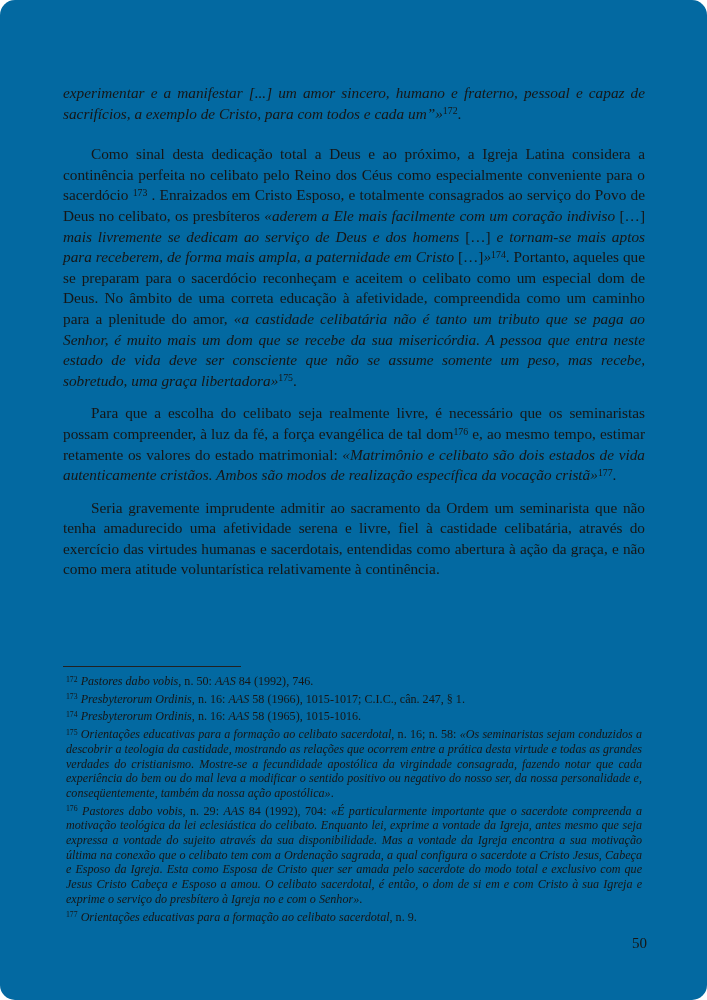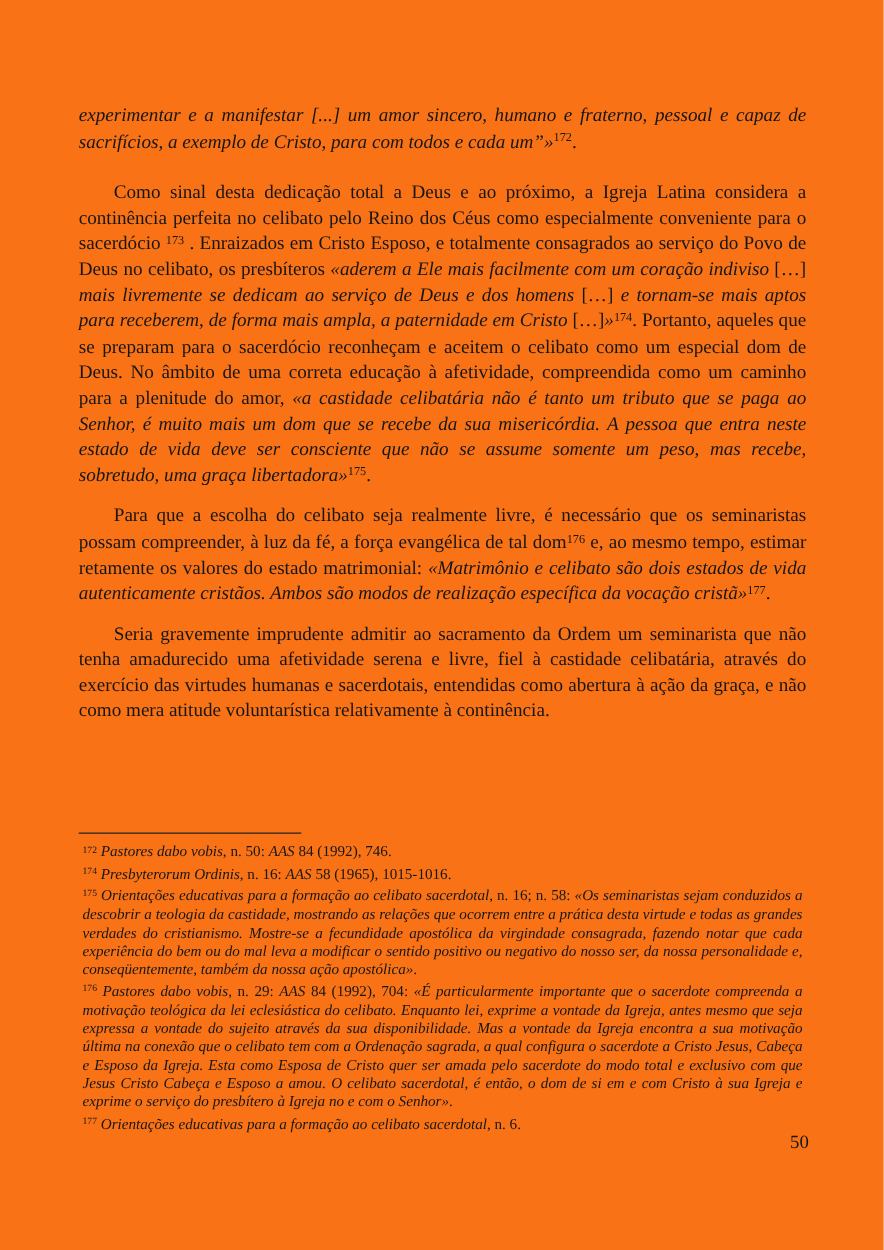--- a/index.html
+++ b/index.html
@@ -4,24 +4,25 @@
 <style>
   html, body {
     margin: 0;
     padding: 0;
     background: #ffffff;
   }
   .page {
     position: relative;
     width: 707px;
     height: 1000px;
-    background: #f97316;
+    background: #0369a1;
     color: #161616;
     font-family: "Liberation Serif", serif;
     overflow: hidden;
+    border-radius: 15px;
   }
   .body-text {
     position: absolute;
     left: 63px;
     top: 83px;
     width: 582px;
     font-size: 15.3px;
     line-height: 20.6px;
     text-align: justify;
   }
@@ -54,42 +55,43 @@
     width: 178px;
     height: 0;
     border-top: 1.5px solid #222;
     margin-bottom: 7px;
   }
   .footnotes p {
     margin: 3px;
   }
   .page-number {
     position: absolute;
-    top: 904px;
+    top: 933px;
     right: 60px;
     font-size: 15px;
     line-height: 20px;
   }
 </style>
 </head>
 <body>
 
 <div class="page">
 
   <div class="body-text">
     <p class="first"><em>experimentar e a manifestar [...] um amor sincero, humano e fraterno, pessoal e capaz de sacrifícios, a exemplo de Cristo, para com todos e cada um”»</em><sup>172</sup><span>.</span></p>
     <p><span>Como sinal desta dedicação total a Deus e ao próximo, a Igreja Latina considera a continência perfeita no celibato pelo Reino dos Céus como especialmente conveniente para o sacerdócio </span><sup>173</sup><span> . Enraizados em Cristo Esposo, e totalmente consagrados ao serviço do Povo de Deus no celibato, os presbíteros </span><em>«aderem a Ele mais facilmente com um coração indiviso </em><span>[…] </span><em>mais livremente se dedicam ao serviço de Deus e dos homens </em><span>[…] </span><em>e tornam-se mais aptos para receberem, de forma mais ampla, a paternidade em Cristo </em><span>[…]</span><em>»</em><sup>174</sup><span>. Portanto, aqueles que se preparam para o sacerdócio reconheçam e aceitem o celibato como um especial dom de Deus. No âmbito de uma correta educação à afetividade, compreendida como um caminho para a plenitude do amor, </span><em>«a castidade celibatária não é tanto um tributo que se paga ao Senhor, é muito mais um dom que se recebe da sua misericórdia. A pessoa que entra neste estado de vida deve ser consciente que não se assume somente um peso, mas recebe, sobretudo, uma graça libertadora»</em><sup>175</sup><span>.</span></p>
     <p><span>Para que a escolha do celibato seja realmente livre, é necessário que os seminaristas possam compreender, à luz da fé, a força evangélica de tal dom</span><sup>176</sup><span> e, ao mesmo tempo, estimar retamente os valores do estado matrimonial: </span><em>«Matrimônio e celibato são dois estados de vida autenticamente cristãos. Ambos são modos de realização específica da vocação cristã»</em><sup>177</sup><span>.</span></p>
     <p><span>Seria gravemente imprudente admitir ao sacramento da Ordem um seminarista que não tenha amadurecido uma afetividade serena e livre, fiel à castidade celibatária, através do exercício das virtudes humanas e sacerdotais, entendidas como abertura à ação da graça, e não como mera atitude voluntarística relativamente à continência.</span></p>
   </div>
 
   <div class="footnotes">
     <div class="fn-rule"></div>
     <p><sup>172</sup><span> </span><em>Pastores dabo vobis</em><span>, n. 50: </span><em>AAS</em><span> 84 (1992), 746.</span></p>
+    <p><sup>173</sup><span> </span><em>Presbyterorum Ordinis</em><span>, n. 16: </span><em>AAS</em><span> 58 (1966), 1015-1017; C.I.C., cân. 247, § 1.</span></p>
     <p><sup>174</sup><span> </span><em>Presbyterorum Ordinis</em><span>, n. 16: </span><em>AAS</em><span> 58 (1965), 1015-1016.</span></p>
     <p><sup>175</sup><span> </span><em>Orientações educativas para a formação ao celibato sacerdotal</em><span>, n. 16; n. 58: </span><em>«Os seminaristas sejam conduzidos a descobrir a teologia da castidade, mostrando as relações que ocorrem entre a prática desta virtude e todas as grandes verdades do cristianismo. Mostre-se a fecundidade apostólica da virgindade consagrada, fazendo notar que cada experiência do bem ou do mal leva a modificar o sentido positivo ou negativo do nosso ser, da nossa personalidade e, conseqüentemente, também da nossa ação apostólica»</em><span>.</span></p>
     <p><sup>176</sup><span> </span><em>Pastores dabo vobis</em><span>, n. 29: </span><em>AAS</em><span> 84 (1992), 704: </span><em>«É particularmente importante que o sacerdote compreenda a motivação teológica da lei eclesiástica do celibato. Enquanto lei, exprime a vontade da Igreja, antes mesmo que seja expressa a vontade do sujeito através da sua disponibilidade. Mas a vontade da Igreja encontra a sua motivação última na conexão que o celibato tem com a Ordenação sagrada, a qual configura o sacerdote a Cristo Jesus, Cabeça e Esposo da Igreja. Esta como Esposa de Cristo quer ser amada pelo sacerdote do modo total e exclusivo com que Jesus Cristo Cabeça e Esposo a amou. O celibato sacerdotal, é então, o dom de si em e com Cristo à sua Igreja e exprime o serviço do presbítero à Igreja no e com o Senhor»</em><span>.</span></p>
-    <p><sup>177</sup><span> </span><em>Orientações educativas para a formação ao celibato sacerdotal</em><span>, n. 6.</span></p>
+    <p><sup>177</sup><span> </span><em>Orientações educativas para a formação ao celibato sacerdotal</em><span>, n. 9.</span></p>
   </div>
 
   <div class="page-number">50</div>
 
 </div>
 
 </body></html>

